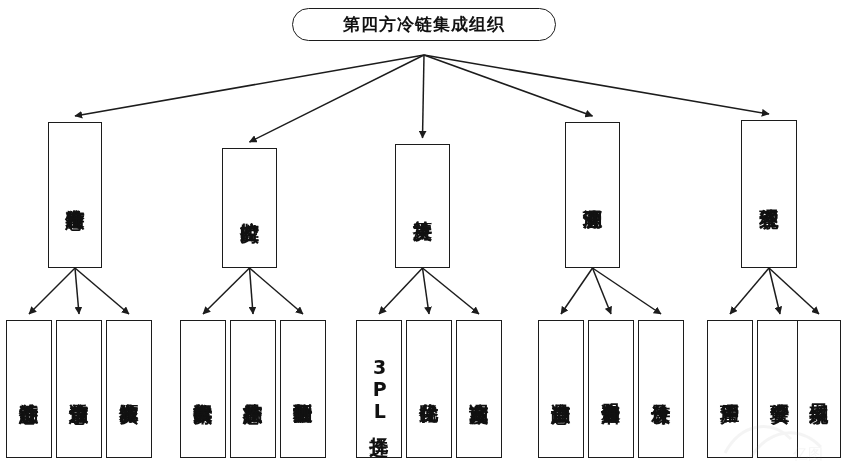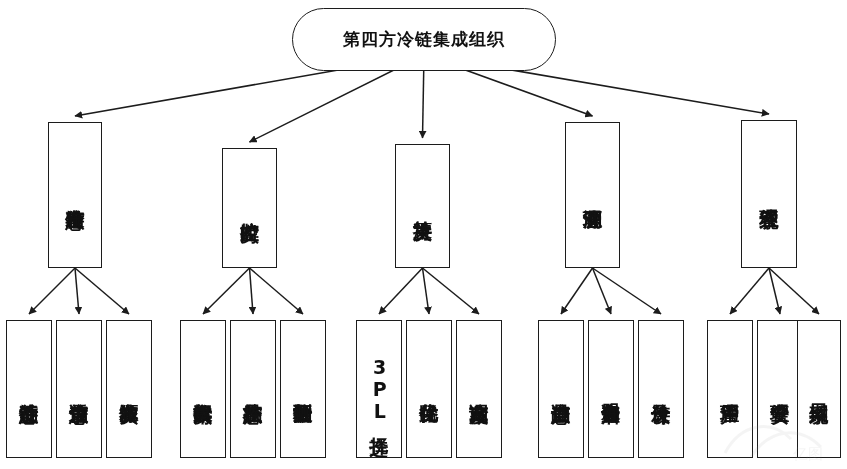--- a/index.html
+++ b/index.html
@@ -102,21 +102,21 @@
         <line x1="422.5" y1="268" x2="479" y2="314" marker-end="url(#arrow)"></line>
         <line x1="592.5" y1="268" x2="561" y2="314" marker-end="url(#arrow)"></line>
         <line x1="592.5" y1="268" x2="611" y2="314" marker-end="url(#arrow)"></line>
         <line x1="592.5" y1="268" x2="661" y2="314" marker-end="url(#arrow)"></line>
         <line x1="769" y1="268" x2="730" y2="314" marker-end="url(#arrow)"></line>
         <line x1="769" y1="268" x2="780" y2="314" marker-end="url(#arrow)"></line>
         <line x1="769" y1="268" x2="819" y2="314" marker-end="url(#arrow)"></line>
       </g>
   </svg>
 
-  <div class="node root-node" id="root-node" style="left: 292px; top: 8px; width: 264px; height: 63px;">
+  <div class="node root-node" id="root-node" style="left: 292px; top: 8px; width: 264px; height: 33px;">
     <span class="root-label">第四方冷链集成组织</span>
   </div>
 
   <div id="level2-layer">
       <div class="node vert-node" style="left: 48px; top: 122px; width: 54px; height: 146px;">
         <span class="vlabel">冷链信息发布</span>
       </div>
       <div class="node vert-node" style="left: 222px; top: 148px; width: 55px; height: 120px;">
         <span class="vlabel">实时监控</span>
       </div>

